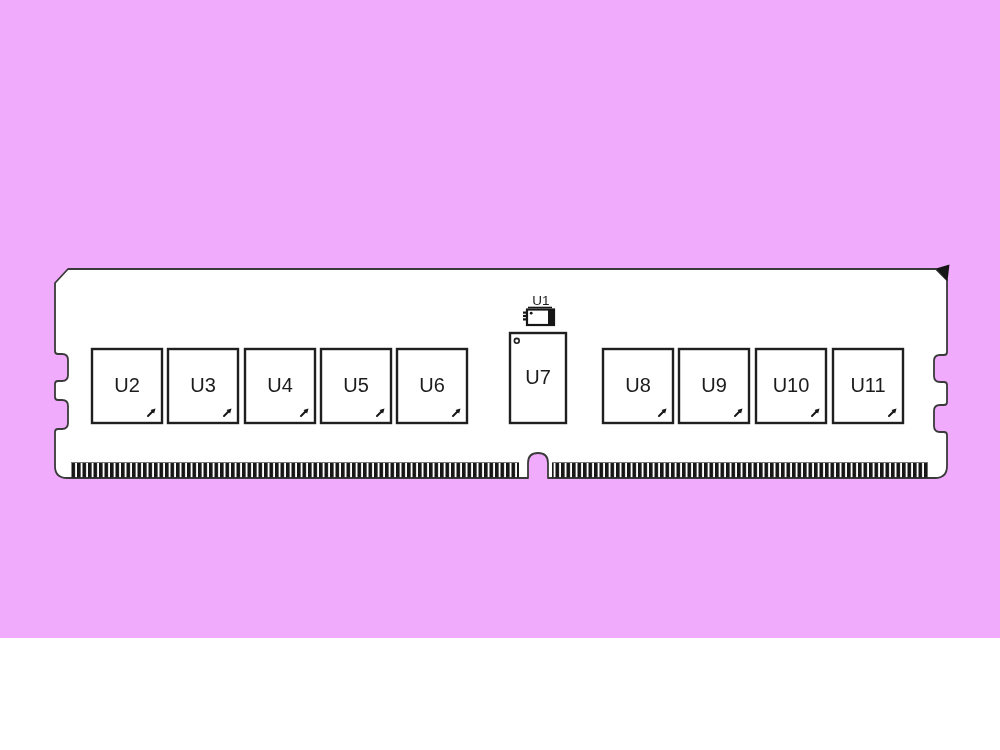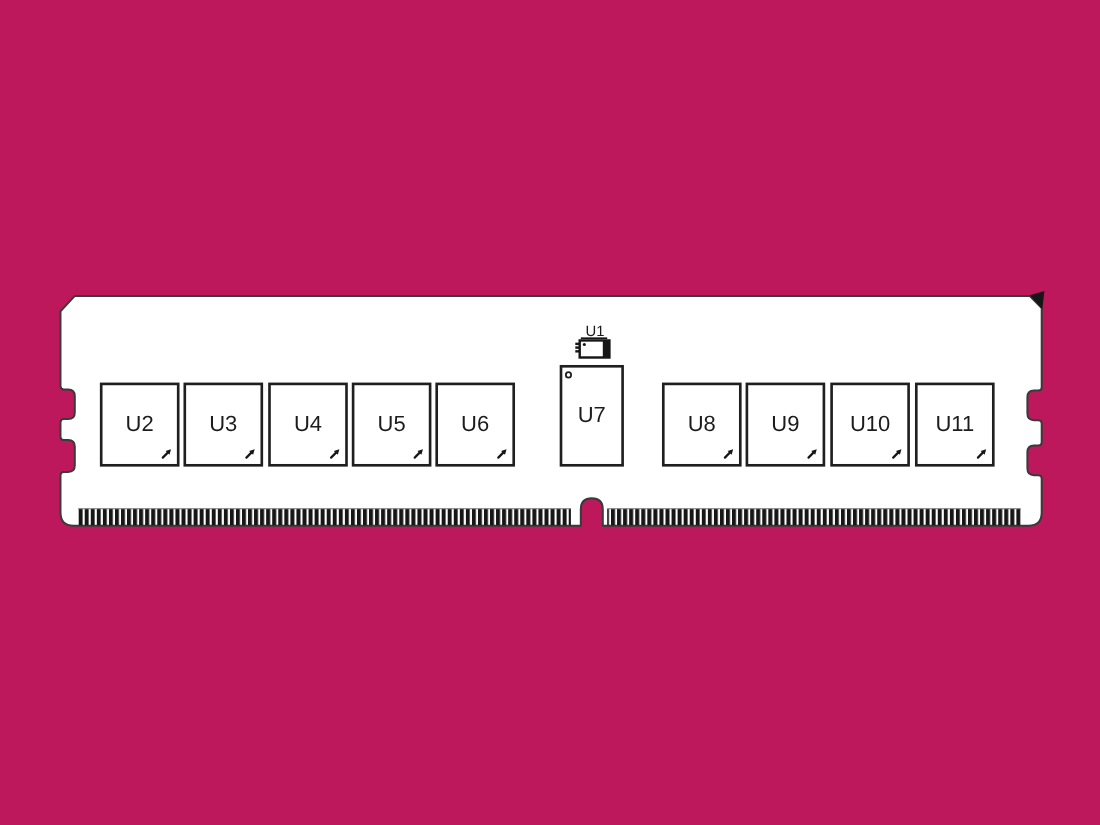--- a/index.html
+++ b/index.html
@@ -3,22 +3,22 @@
 <meta charset="utf-8">
 <style>
   html, body {
     margin: 0;
     padding: 0;
     background: #ffffff;
   }
   .stage {
     position: relative;
     width: 1000px;
-    height: 750px;
-    background: #be185d;
+    height: 638px;
+    background: #f0abfc;
     overflow: hidden;
   }
   svg { display: block; }
   .outline {
     fill: #ffffff;
     stroke: #3a3a3a;
     stroke-width: 1.8;
     stroke-linejoin: round;
   }
   .chip {

